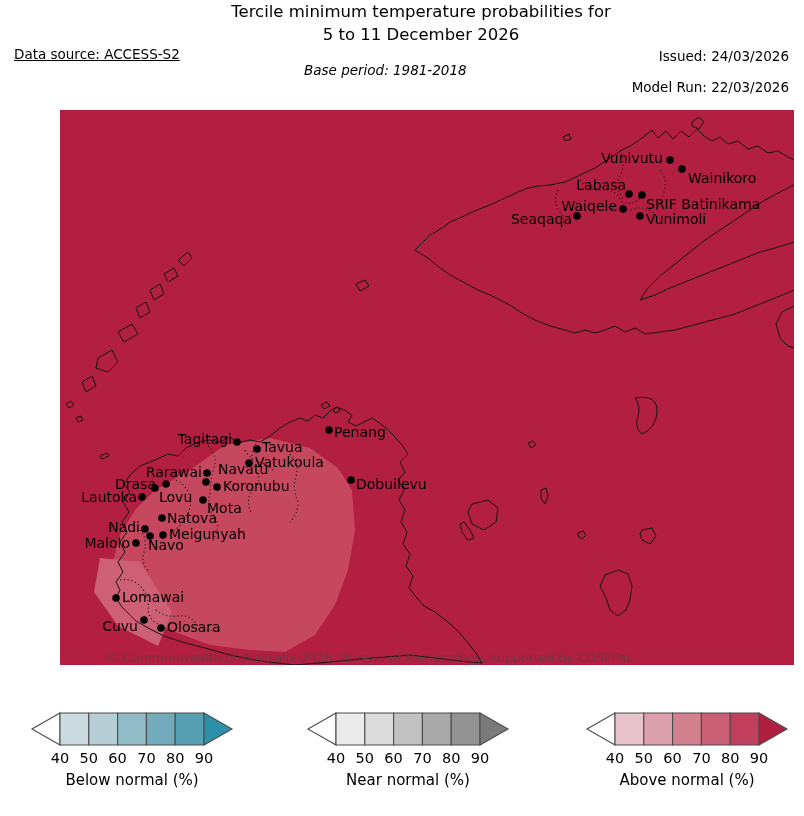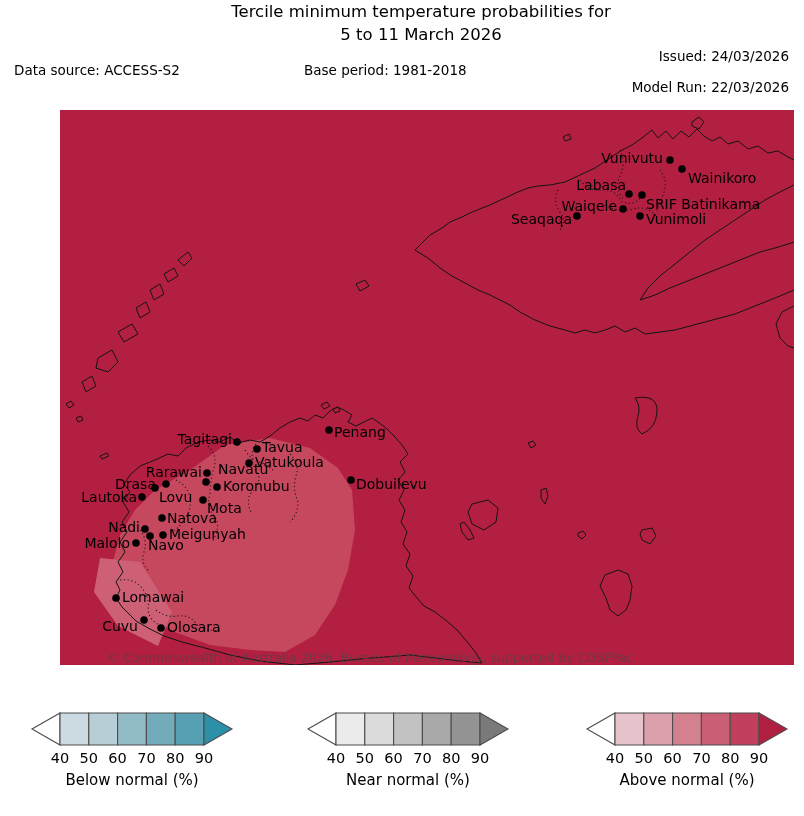--- a/index.html
+++ b/index.html
@@ -3,36 +3,36 @@
 <meta charset="utf-8">
 <style>
   html,body{margin:0;padding:0;background:#ffffff;}
   body{width:804px;height:816px;position:relative;overflow:hidden;
        font-family:"DejaVu Sans","Liberation Sans",sans-serif;color:#000;}
   .abs{position:absolute;white-space:nowrap;}
   .title-line{left:421px;transform:translateX(-50%);font-size:16.5px;}
   #title1{top:2px;text-align:center;}
   #title2{top:25px;}
   .meta{font-size:13.5px;}
-  #data-source{left:14px;top:62px;}
-  #base-period{left:304px;top:62px;}
+  #data-source{left:14px;top:46px;text-decoration:underline;}
+  #base-period{left:304px;top:62px;font-style:italic;}
   #model-run{right:15px;top:47px;text-align:right;margin-top:32px;}
   #issued{right:15px;top:48px;text-align:right;}
   #map-wrap{position:absolute;left:60px;top:110px;width:734px;height:555px;border-radius:32px;}
   svg{display:block;}
   svg text{font-family:"DejaVu Sans","Liberation Sans",sans-serif;}
   .coast{fill:none;stroke:#141414;stroke-width:1;stroke-linejoin:round;}
   .admin{fill:none;stroke:#141414;stroke-width:1.1;stroke-dasharray:1.2 2.6;opacity:.9;}
   .legend-svg{position:absolute;top:711px;}
 </style>
 </head>
 <body>
 
 <div class="abs title-line" id="title1">Tercile minimum temperature probabilities for</div>
-<div class="abs title-line" id="title2">5 to 11 March 2026</div>
+<div class="abs title-line" id="title2">5 to 11 December 2026</div>
 <div class="abs meta" id="data-source">Data source: ACCESS-S2</div>
 <div class="abs meta" id="base-period">Base period: 1981-2018</div>
 <div class="abs meta" id="model-run">Model Run: 22/03/2026</div>
 <div class="abs meta" id="issued">Issued: 24/03/2026</div>
 
 <div id="map-wrap">
 <svg id="map-svg" width="734" height="555" viewBox="0 0 734 555">
   <rect id="ocean" x="0" y="0" width="734" height="555" fill="#b21f40"></rect>
   <polygon id="patch-mid" points="130,360 165,335 210,328 250,338 278,358 292,380 295,420 288,460 275,495 255,525 225,542 190,540 150,535 115,522 85,505 62,482 52,455 60,425 75,400 95,380" fill="#c5485e"></polygon>
   <polygon id="patch-light" points="40,448 80,452 112,502 98,536 58,516 34,482" fill="#ce6076"></polygon>

